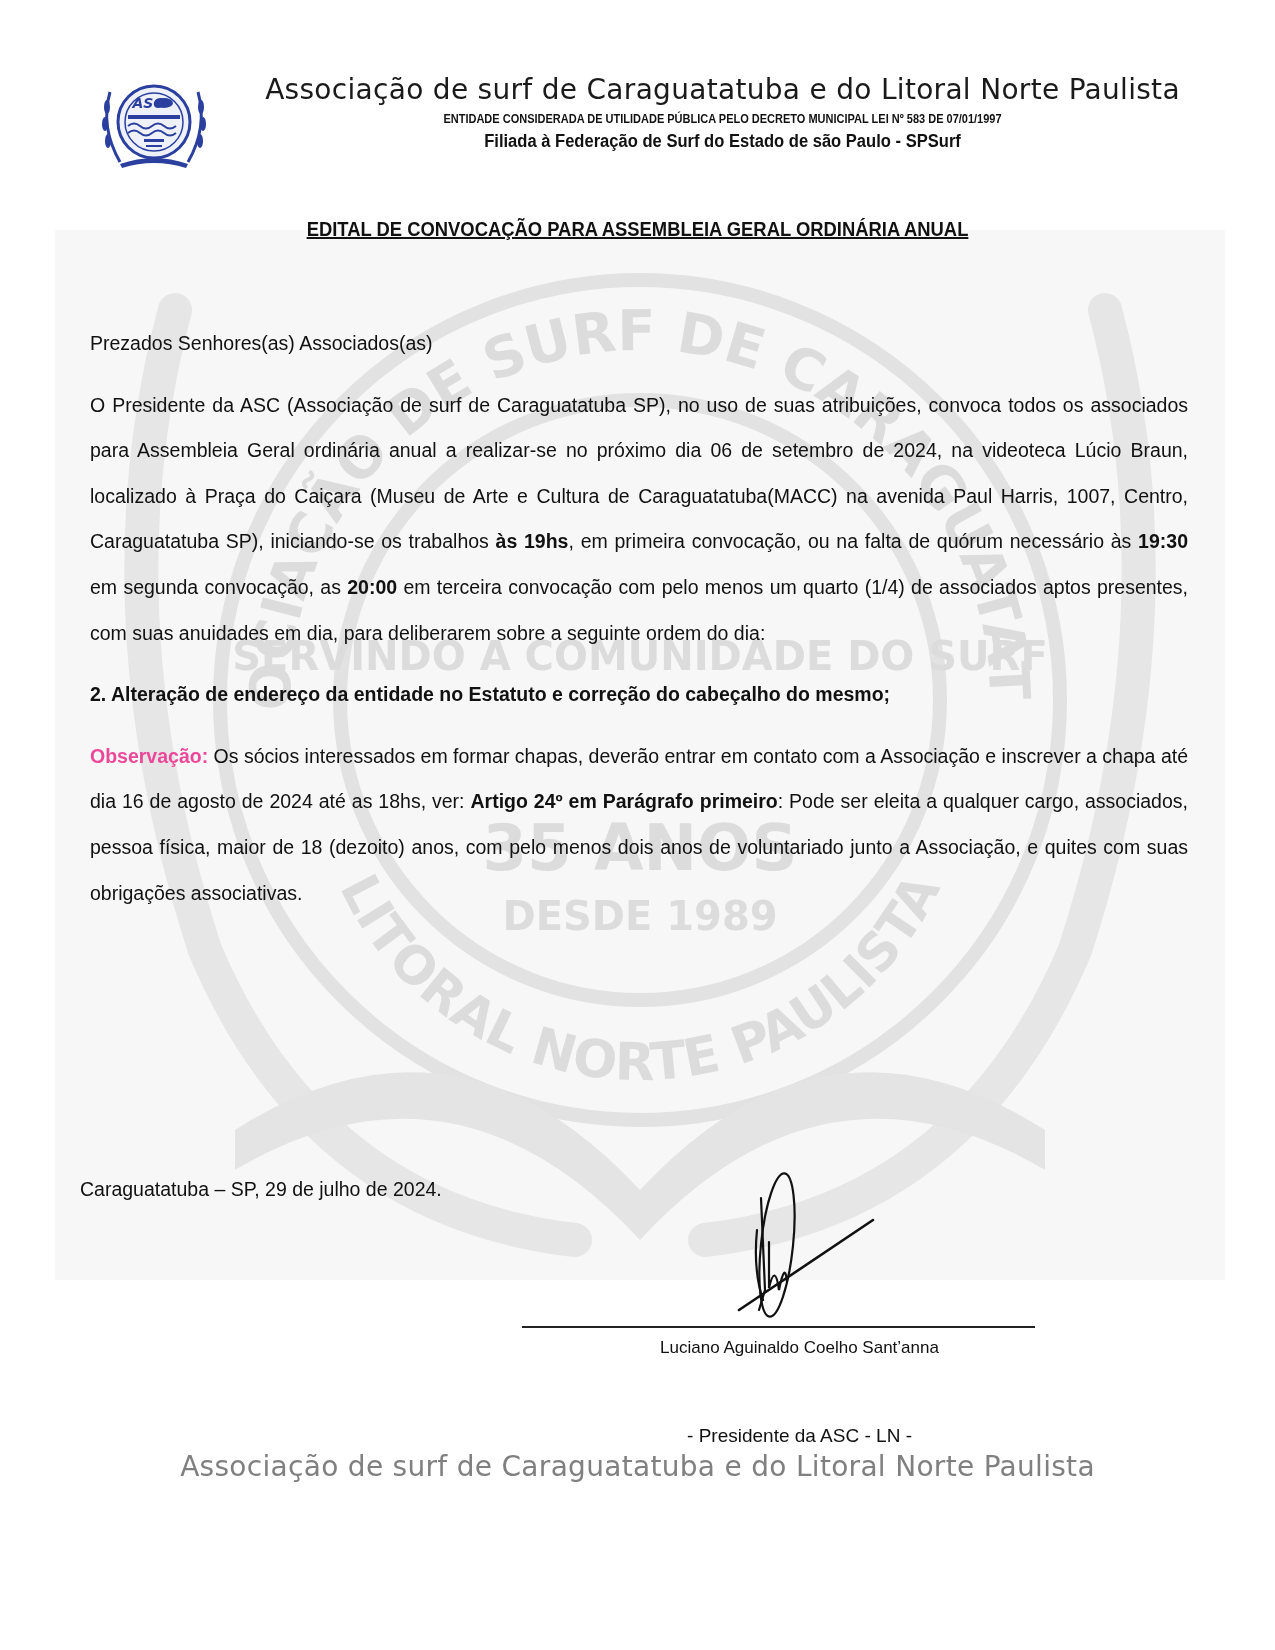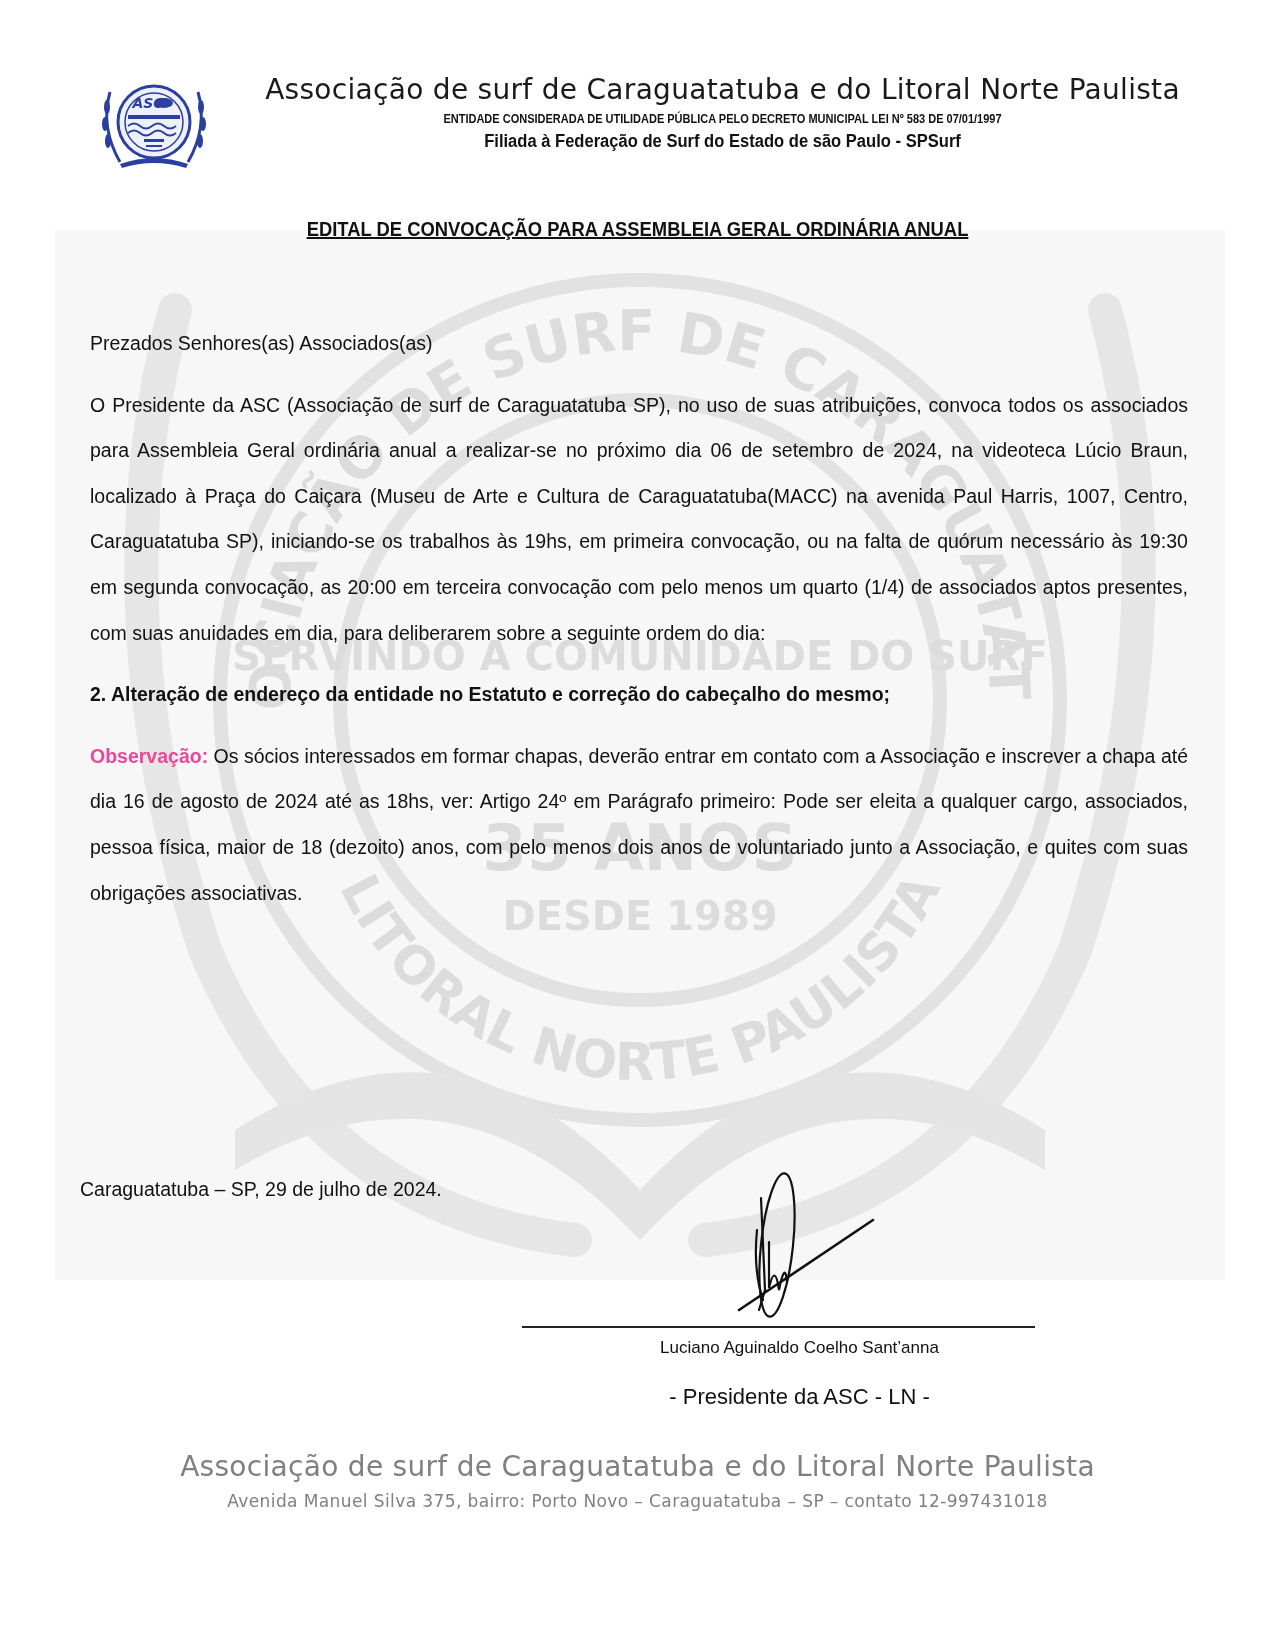--- a/index.html
+++ b/index.html
@@ -16,29 +16,29 @@
   .header-sub { font-family: "Liberation Sans", sans-serif; font-weight: bold; font-size: 12.5px; line-height: 18px; margin-top: 2px; transform: scaleX(0.88); color: #111; }
   .header-filiada { font-family: "Liberation Sans", sans-serif; font-weight: bold; font-size: 18px; line-height: 26px; color: #111; transform: scaleX(0.92); }
 
   
   .doc-title { position: absolute; left: 0; width: 1275px; top: 218px; text-align: center; font-weight: bold; font-size: 20px; text-decoration: underline; z-index: 2; transform: scaleX(0.92); }
   .body-text { position: absolute; left: 74px; top: 305px; width: 1130px; font-size: 19.5px; line-height: 45.6px; text-align: justify; z-index: 2; }
   .body-text p { margin: 16px; }
   .greeting { margin: 0; }
   .agenda-item { font-weight: bold; margin: 0; }
   .obs-label { color: #ec4899; font-weight: bold; }
-  b { font-weight: normal; }
+  b { font-weight: bold; }
 
   .date-line { position: absolute; left: 80px; top: 1178px; font-size: 19.5px; z-index: 2; }
 
   
   .signature { position: absolute; left: 735px; top: 1170px; width: 150px; height: 155px; z-index: 3; }
   .sig-line { position: absolute; left: 522px; top: 1326px; width: 513px; border-top: 2px solid #222; z-index: 2; }
   .signer-name { position: absolute; left: 522px; width: 555px; top: 1338px; text-align: center; font-size: 17px; z-index: 2; }
-  .signer-role { position: absolute; left: 522px; width: 555px; top: 1384px; text-align: center; font-size: 22px; z-index: 2; }
+  .signer-role { position: absolute; left: 522px; width: 555px; top: 1425px; text-align: center; font-size: 19px; z-index: 2; }
 
   
   .footer { position: absolute; left: 0; width: 1275px; top: 1448px; text-align: center; color: #808080; font-family: "DejaVu Sans", sans-serif; z-index: 2; }
   .footer-name { font-size: 28px; line-height: 38px; letter-spacing: 0.3px; }
   .footer-cnpj { font-size: 23px; line-height: 30px; }
   .footer-addr { font-size: 17px; line-height: 30px; letter-spacing: 0.4px; }
 </style>
 </head>
 <body>
 
@@ -125,14 +125,13 @@
       <path d="M4 140 L138 50" stroke-width="2.6"></path>
     </g>
   </svg>
 </div>
 <div class="sig-line"></div>
 <div class="signer-name">Luciano Aguinaldo Coelho Sant’anna</div>
 <div class="signer-role">- Presidente da ASC - LN -</div>
 
 <div class="footer">
   <div class="footer-name">Associação de surf de Caraguatatuba e do Litoral Norte Paulista</div>
-  <div class="footer-addr">Avenida Manuel Silva 375, bairro: Porto Novo – Caraguatatuba – SP – contato 12-997431018</div>
 </div>
 
 </body></html>

